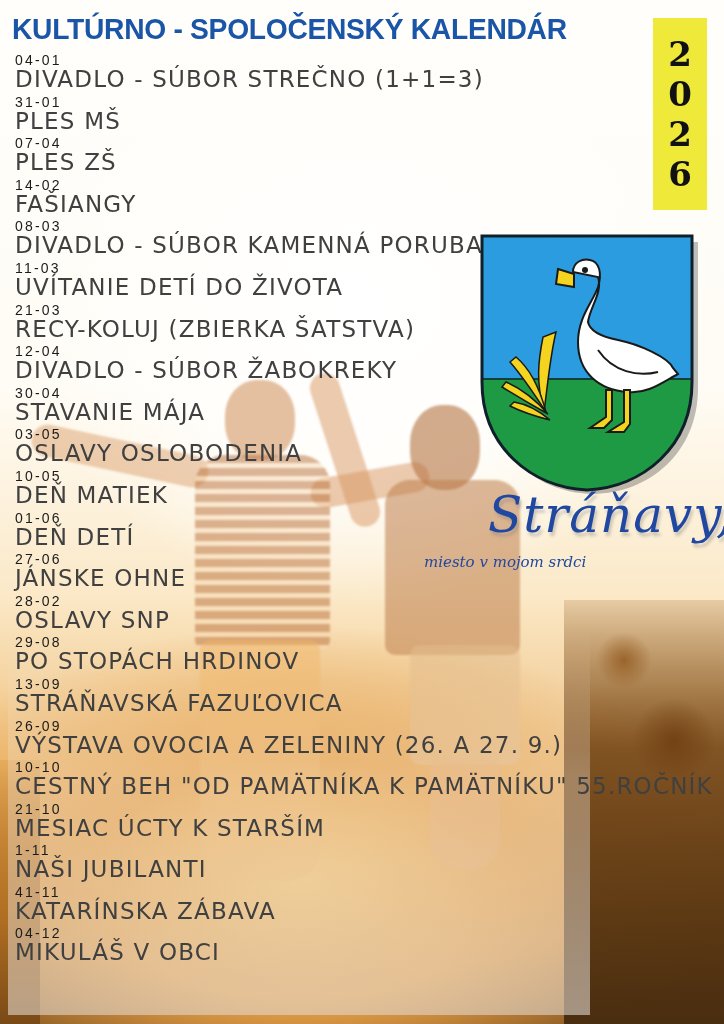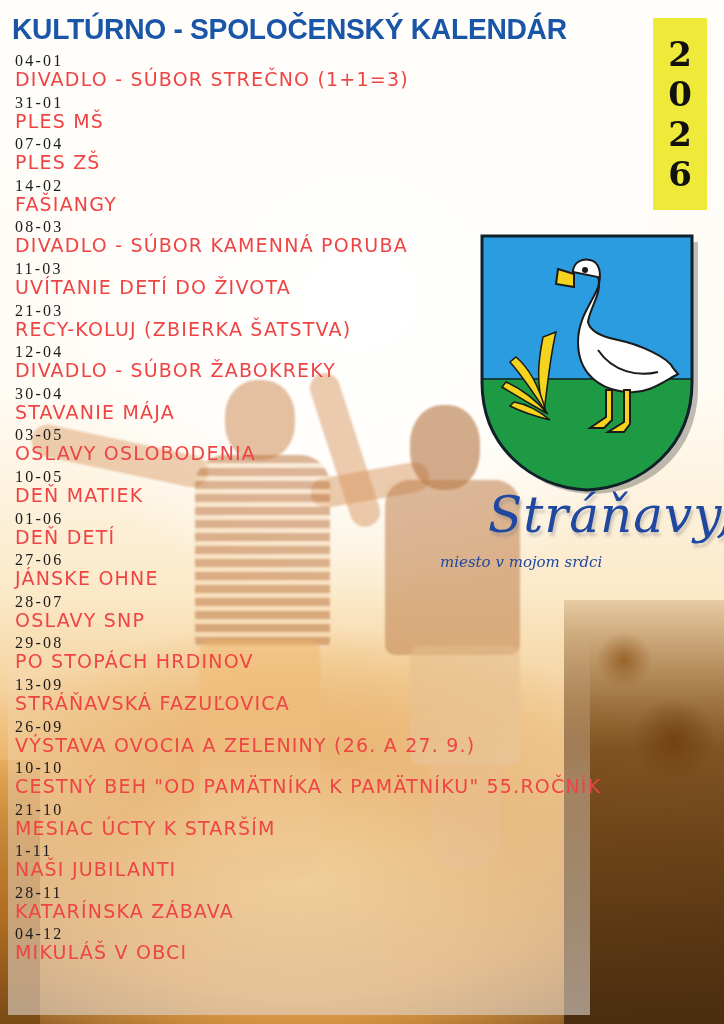--- a/index.html
+++ b/index.html
@@ -71,45 +71,45 @@
     }
     .year-digit {
       font-family: "DejaVu Serif", serif; font-weight: bold;
       font-size: 34px; line-height: 38px; color: #111;
     }
 
     
     .events { position: absolute; left: 15px; top: 54px; width: 600px; }
     .event { height: 41.6px; display: flex; flex-direction: column; }
     .event-date {
-      font-family: Liberation Serif, serif;
-      font-size: 16px; letter-spacing: 2.2px; color: #1b1b1b;
+      font-family: Liberation Sans, sans-serif;
+      font-size: 14px; letter-spacing: 2.2px; color: #1b1b1b;
       line-height: 13px; height: 13px;
     }
     .event-name {
       font-family: "DejaVu Sans", sans-serif;
-      font-size: 19px; letter-spacing: 1.2px; color: #ef4444;
+      font-size: 23px; letter-spacing: 1.2px; color: #404040;
       line-height: 24px; white-space: nowrap;
       text-transform: uppercase;
       font-weight: 500;
     }
 
     
     .crest { position: absolute; left: 478px; top: 232px; width: 222px; height: 262px; }
 
     
     .slogan-main {
       position: absolute; left: 488px; top: 486px;
       font-family: "DejaVu Serif", serif; font-style: italic;
       font-size: 50px; color: #2148a0; white-space: nowrap;
       text-shadow: 2px 4px 3px rgba(120,120,120,0.35);
       letter-spacing: 1px;
     }
     .slogan-sub {
-      position: absolute; left: 440px; top: 553px;
+      position: absolute; left: 424px; top: 553px;
       font-family: "DejaVu Serif", serif; font-style: italic;
       font-size: 15px; color: #2148a0; white-space: nowrap;
     }
   </style>
 </head>
 <body>
 
 <div class="bg">
   <div class="bg-base"></div>
   <div class="bg-right-grass"></div>
@@ -183,21 +183,21 @@
     </div>
   <div class="event">
       <span class="event-date">01-06</span>
       <span class="event-name">DEŇ DETÍ</span>
     </div>
   <div class="event">
       <span class="event-date">27-06</span>
       <span class="event-name">JÁNSKE OHNE</span>
     </div>
   <div class="event">
-      <span class="event-date">28-07</span>
+      <span class="event-date">28-02</span>
       <span class="event-name">OSLAVY SNP</span>
     </div>
   <div class="event">
       <span class="event-date">29-08</span>
       <span class="event-name">PO STOPÁCH HRDINOV</span>
     </div>
   <div class="event">
       <span class="event-date">13-09</span>
       <span class="event-name">STRÁŇAVSKÁ FAZUĽOVICA</span>
     </div>
@@ -211,21 +211,21 @@
     </div>
   <div class="event">
       <span class="event-date">21-10</span>
       <span class="event-name">MESIAC ÚCTY K STARŠÍM</span>
     </div>
   <div class="event">
       <span class="event-date">1-11</span>
       <span class="event-name">NAŠI JUBILANTI</span>
     </div>
   <div class="event">
-      <span class="event-date">28-11</span>
+      <span class="event-date">41-11</span>
       <span class="event-name">KATARÍNSKA ZÁBAVA</span>
     </div>
   <div class="event">
       <span class="event-date">04-12</span>
       <span class="event-name">MIKULÁŠ V OBCI</span>
     </div>
 </div>
 
 <svg class="crest" viewBox="0 0 222 262">
   <defs>

